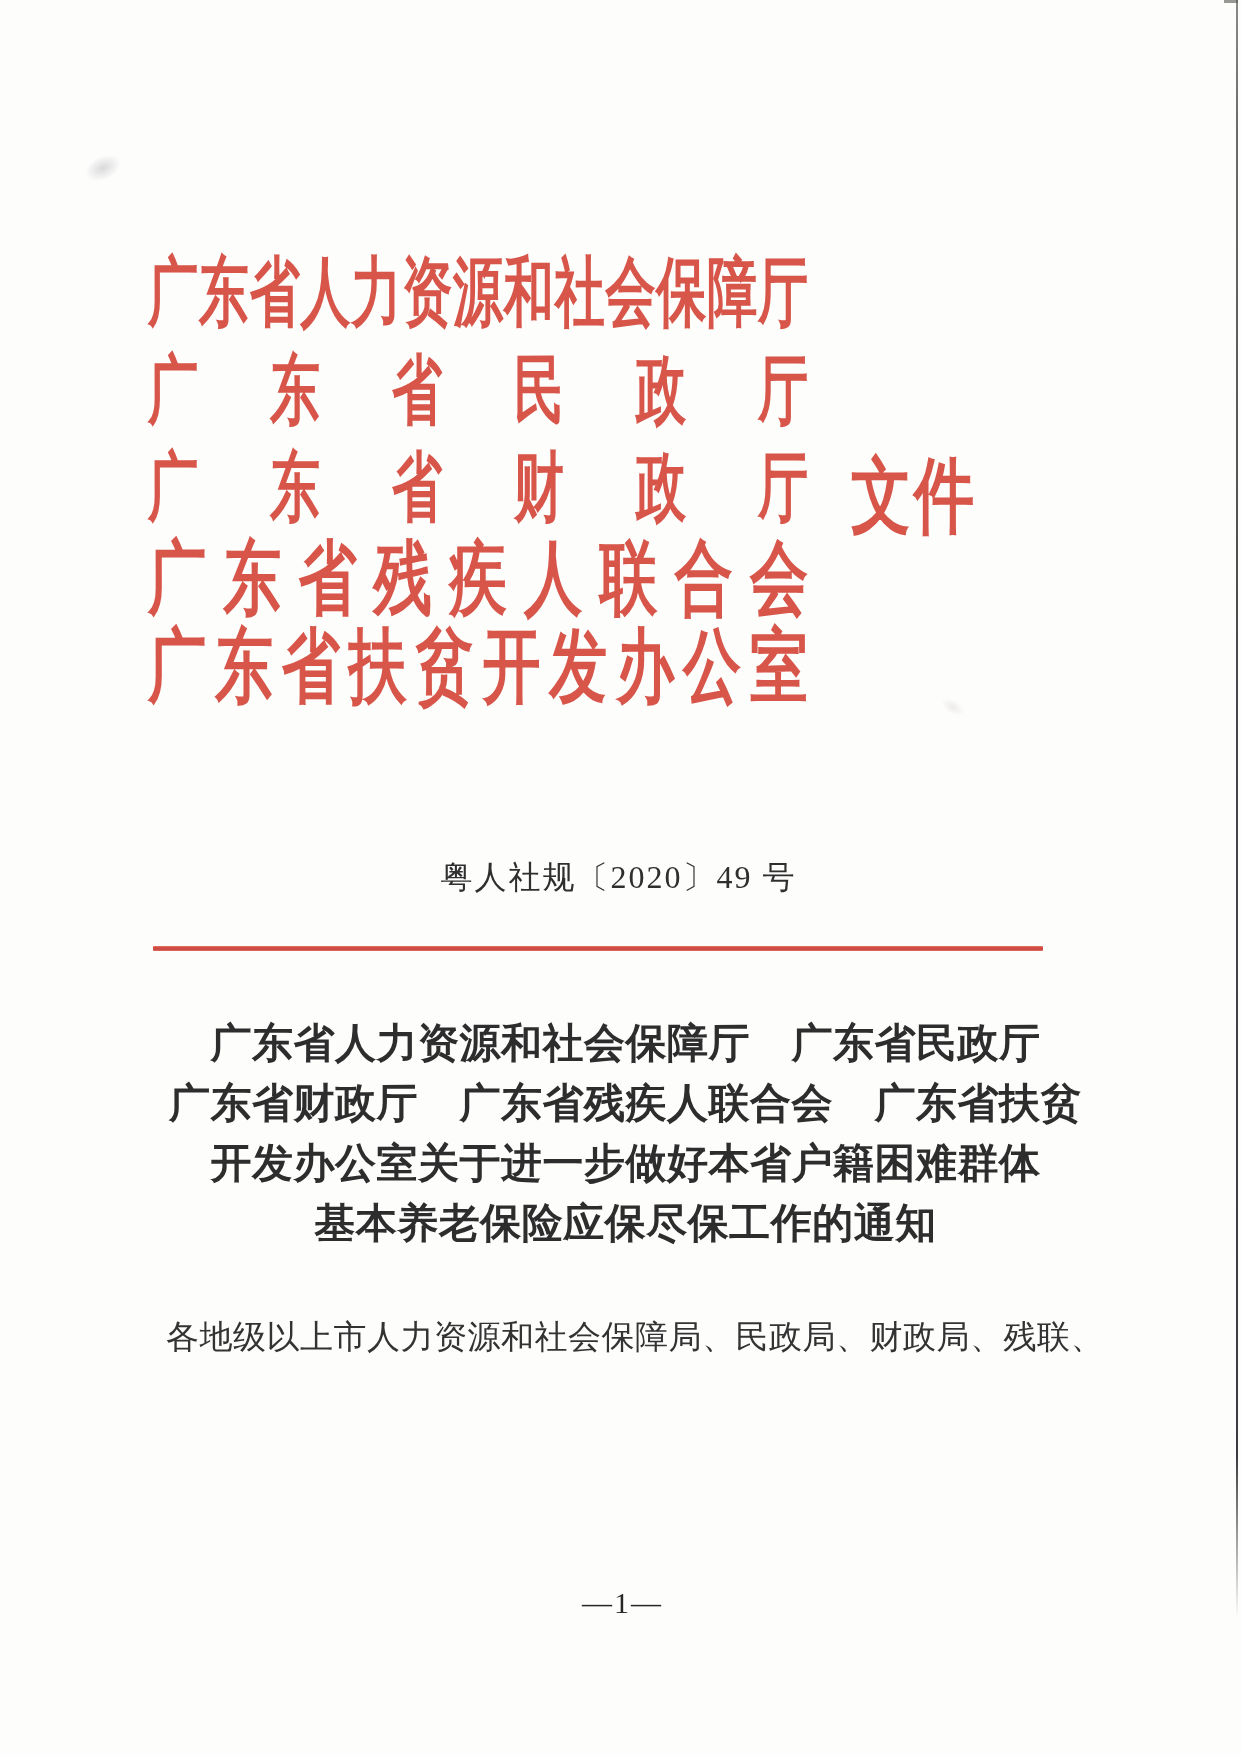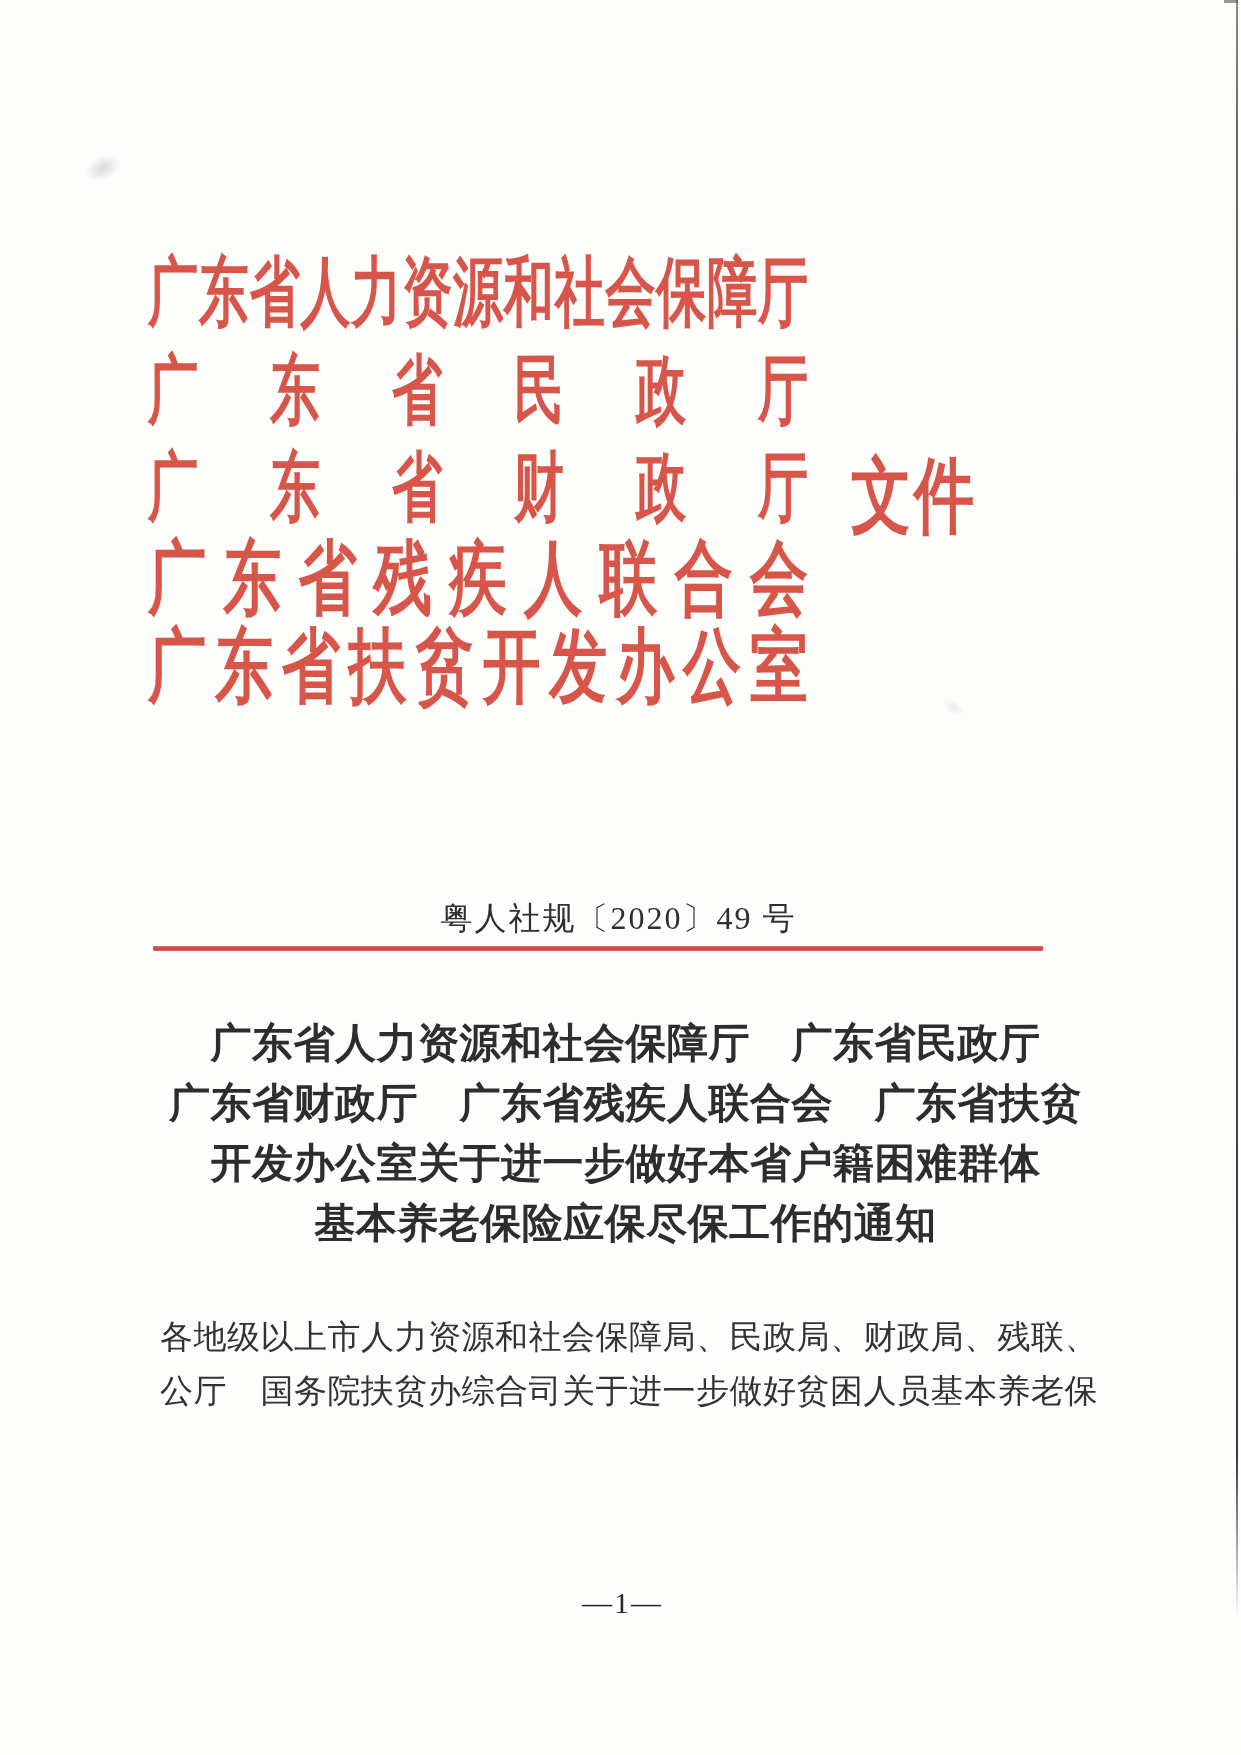--- a/index.html
+++ b/index.html
@@ -47,21 +47,21 @@
     letter-spacing: 3px;
     color: var(--letterhead_red, #d8554a);
     transform: scaleY(1.38);
     transform-origin: 0 0;
     white-space: nowrap;
   }
 
   
   .doc-number {
     position: absolute;
-    top: 897px;
+    top: 856px;
     left: 0;
     width: 1237px;
     text-align: center;
     font-size: 32px;
     letter-spacing: 2px;
     color: #2f2f2f;
     white-space: nowrap;
   }
   .divider {
     position: absolute;
@@ -94,21 +94,21 @@
   .body-text {
     position: absolute;
     left: 160px;
     top: 1311px;
     width: 940px;
     font-size: 33px;
     line-height: 53.5px;
     color: var(--body_ink, #333333);
     letter-spacing: 0.5px;
   }
-  .body-line { white-space: nowrap; }
+  .body-line { white-space: nowrap; margin-left: 6px; }
   .body-line.indent { text-indent: 66px; }
 
   
   .page-number {
     position: absolute;
     top: 1586px;
     left: 0;
     width: 1245px;
     text-align: center;
     font-size: 30px;
@@ -177,21 +177,20 @@
 
   <div class="title">
     <div class="title-line">广东省人力资源和社会保障厅　广东省民政厅</div>
     <div class="title-line">广东省财政厅　广东省残疾人联合会　广东省扶贫</div>
     <div class="title-line">开发办公室关于进一步做好本省户籍困难群体</div>
     <div class="title-line">基本养老保险应保尽保工作的通知</div>
   </div>
 
   <div class="body-text">
     <div class="body-line">各地级以上市人力资源和社会保障局、民政局、财政局、残联、</div>
-    <div class="body-line">公厅　国务院扶贫办综合司关于进一步做好贫困人员基本养老保</div>
   </div>
 
   <div class="page-number">—1—</div>
 
   <div class="scan-edge"></div>
   <div class="scan-edge-top"></div>
   <div class="smudge"></div>
   <div class="smudge-2"></div>
 
 </div>

